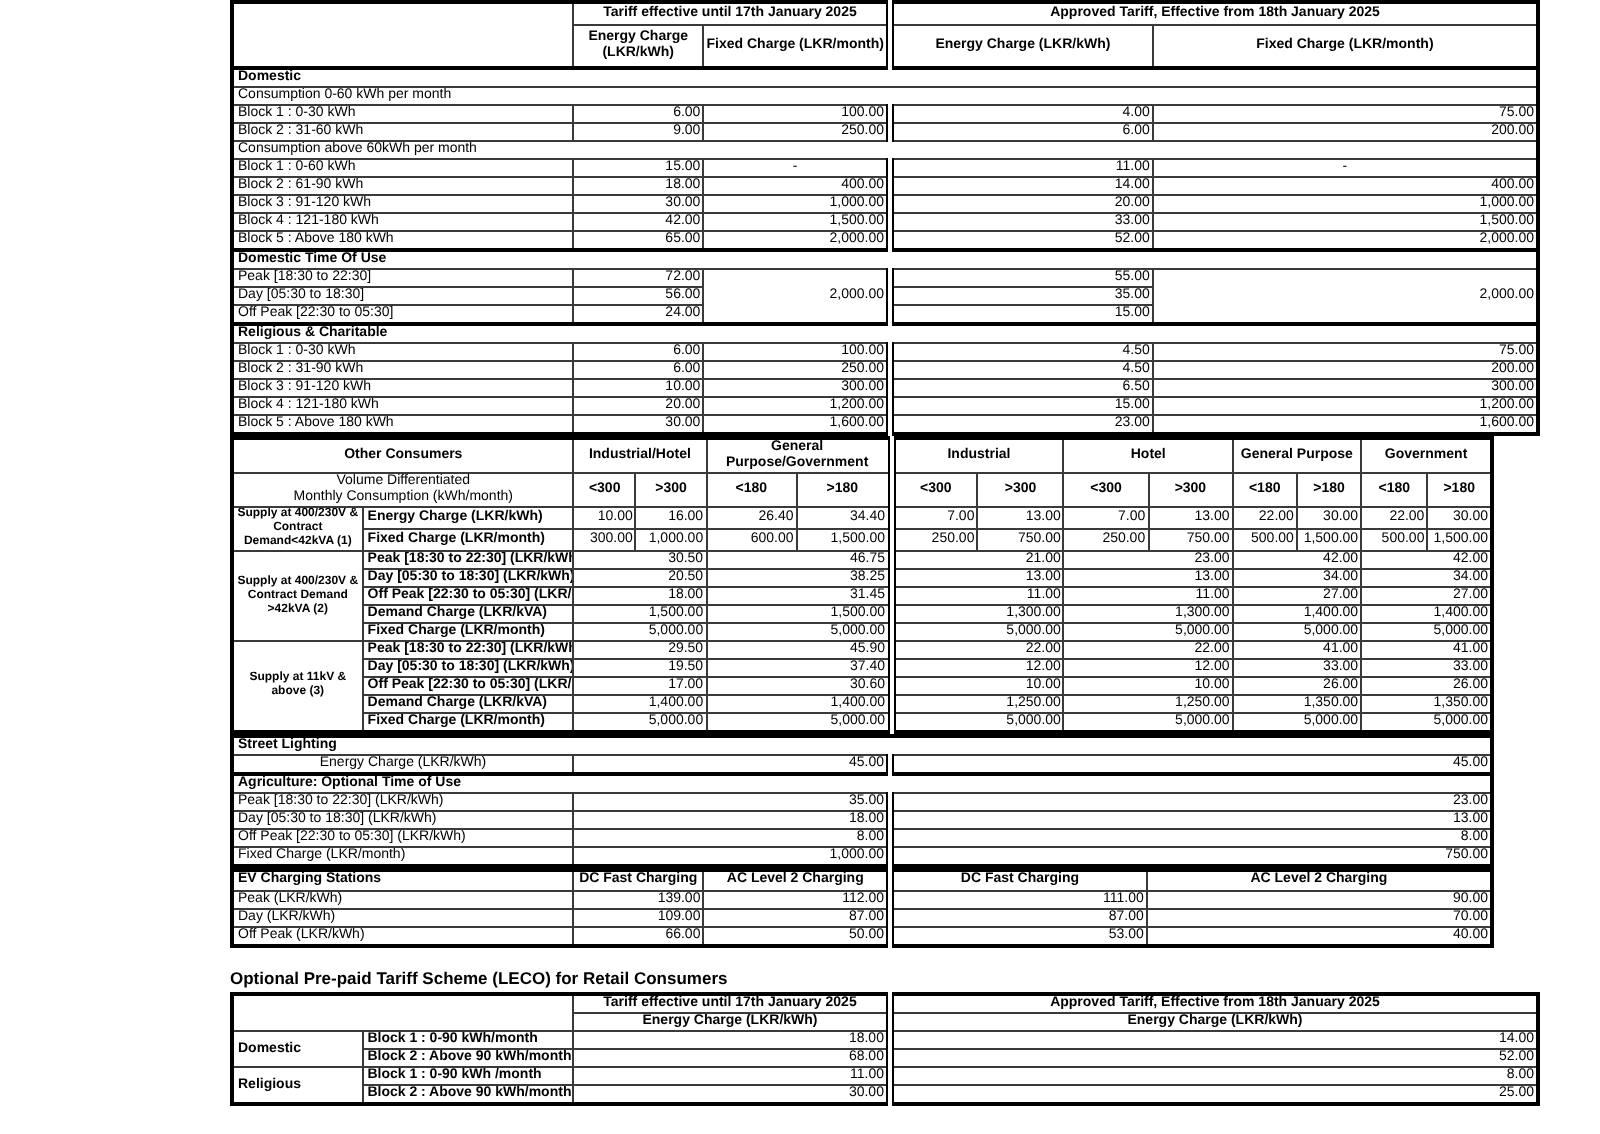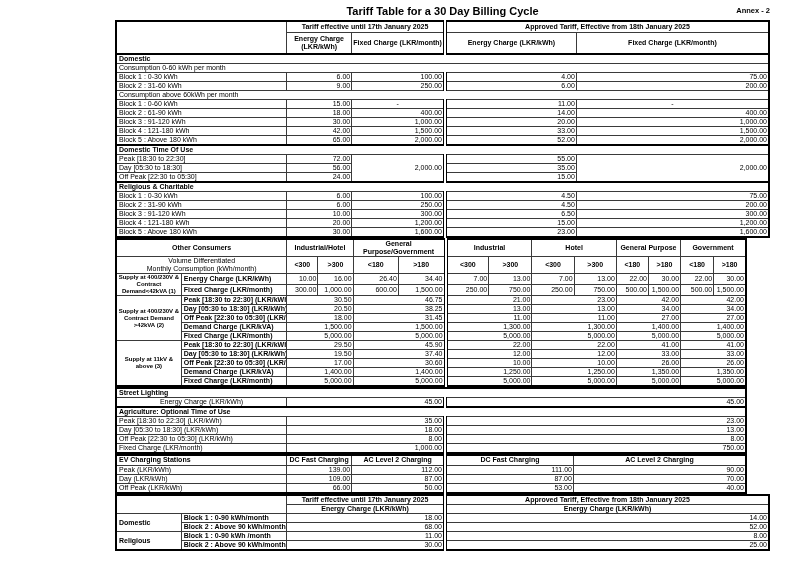--- a/index.html
+++ b/index.html
@@ -25,24 +25,20 @@
   td.g{font-size:6px;font-weight:bold;text-align:center;white-space:pre-line;line-height:7px;padding:0;}
   td.T{border-top:2px solid #000;}
   .t-main,.t-prepaid{width:655px;}
   .t-other,.t-street,.t-ev{width:632px;}
   .prepaid-heading{margin:10px 0 2px 115px;font-size:8.5px;font-weight:bold;}
 </style>
 </head>
 <body>
 
 <div class="doc">
-  <div class="titlebar">
-    <div class="title">Tariff Table for a 30 Day Billing Cycle</div>
-    <div class="annex">Annex - 2</div>
-  </div>
 
   <table class="t-main">
       <colgroup>
         <col style="width: 170px;">
         <col style="width: 65px;">
         <col style="width: 93px;">
         <col style="width: 131px;">
         <col style="width: 192px;">
       </colgroup>
       <tbody>
@@ -419,20 +415,21 @@
         <tr>
           <td>Off Peak (LKR/kWh)</td>
           <td class="n">66.00</td>
           <td class="n">50.00</td>
           <td class="n d">53.00</td>
           <td class="n">40.00</td>
         </tr>
       </tbody>
     </table>
 
+  <div class="prepaid-heading">Optional Pre-paid Tariff Scheme (LECO) for Retail Consumers</div>
   <table class="t-prepaid">
       <colgroup>
         <col style="width: 65px;">
         <col style="width: 105px;">
         <col style="width: 158px;">
         <col style="width: 323px;">
       </colgroup>
       <tbody>
         <tr style="height: 10px;">
           <td colspan="2" rowspan="2"></td>

